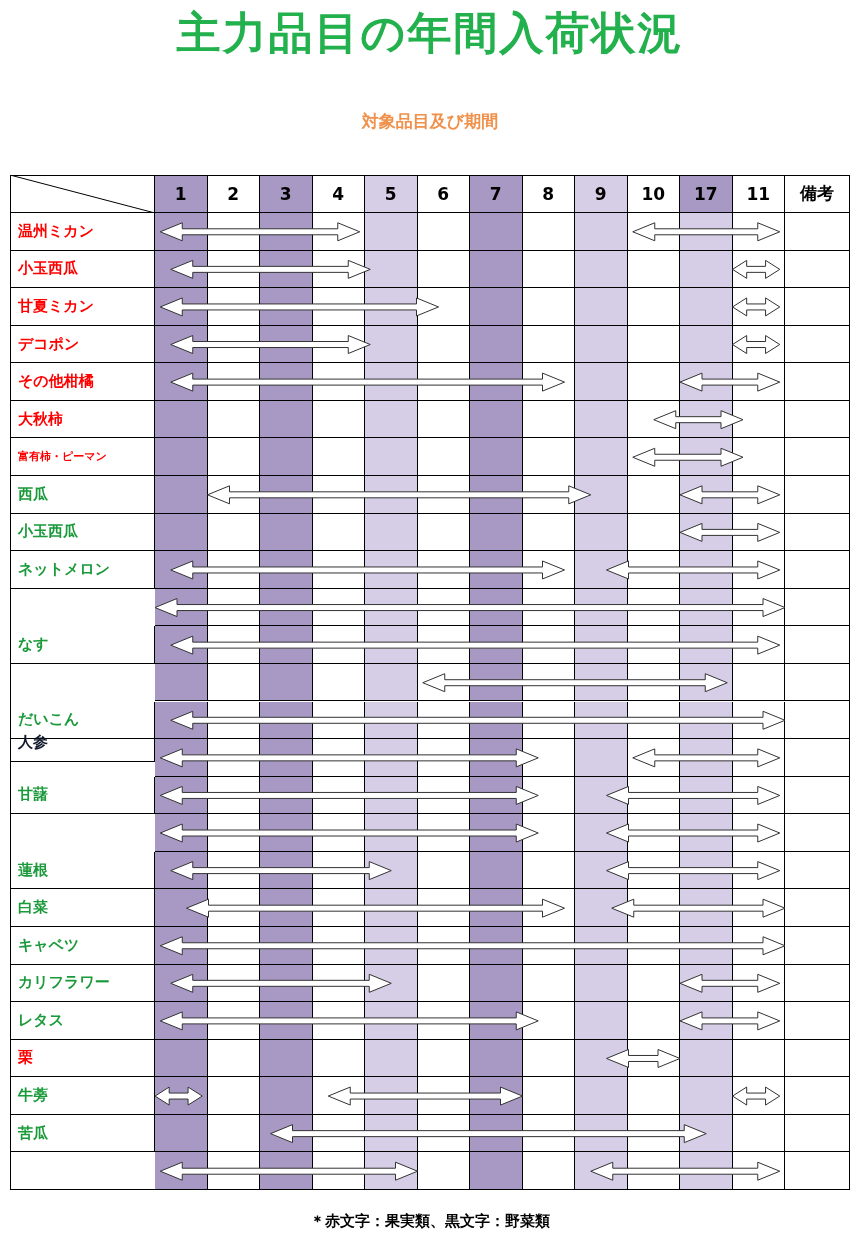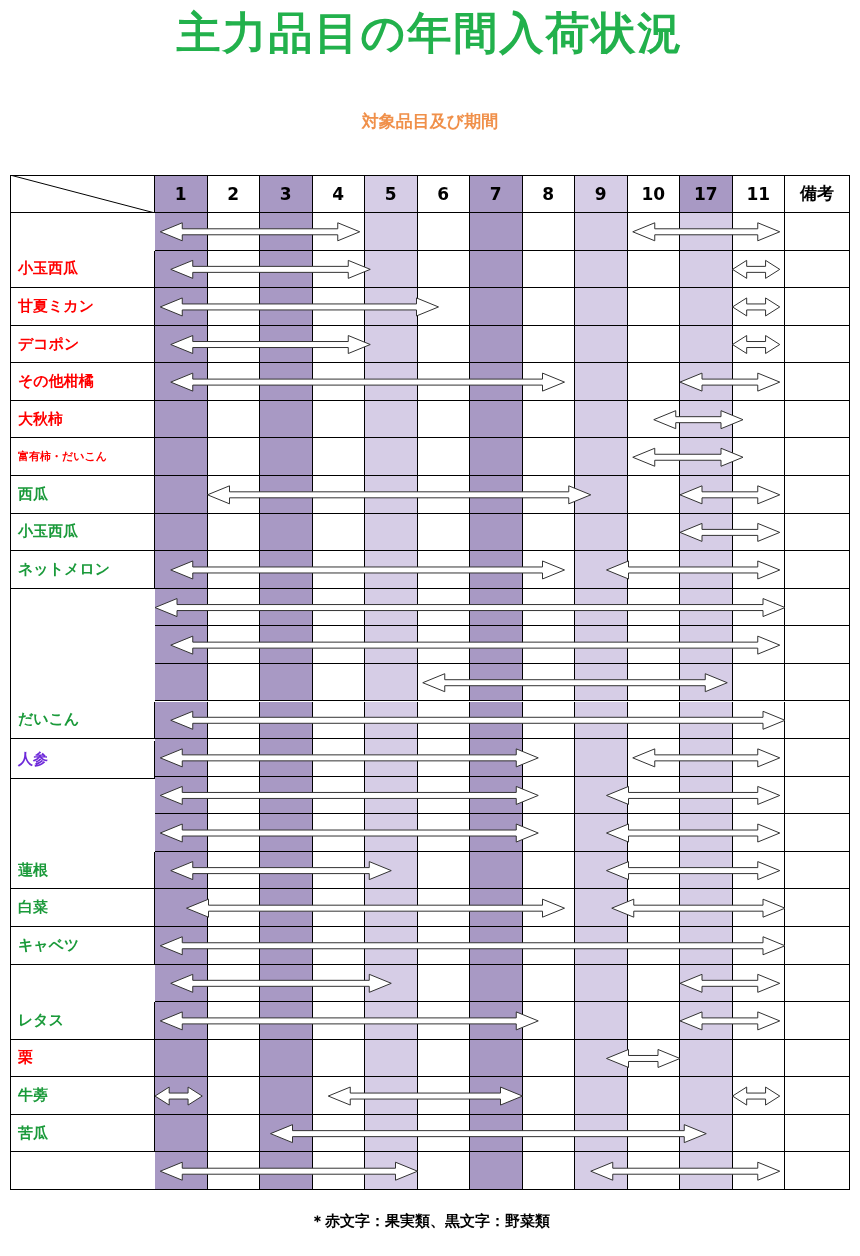--- a/index.html
+++ b/index.html
@@ -34,20 +34,21 @@
     <div class="cell hdr" style="left: 302.5px; top: 0px; width: 52.5px; height: 38px; background: rgb(255, 255, 255);">4</div>
     <div class="cell hdr" style="left: 355px; top: 0px; width: 52.5px; height: 38px; background: rgb(214, 205, 230);">5</div>
     <div class="cell hdr" style="left: 407.5px; top: 0px; width: 52.5px; height: 38px; background: rgb(255, 255, 255);">6</div>
     <div class="cell hdr" style="left: 460px; top: 0px; width: 52.5px; height: 38px; background: rgb(168, 153, 196);">7</div>
     <div class="cell hdr" style="left: 512.5px; top: 0px; width: 52.5px; height: 38px; background: rgb(255, 255, 255);">8</div>
     <div class="cell hdr" style="left: 565px; top: 0px; width: 52.5px; height: 38px; background: rgb(214, 205, 230);">9</div>
     <div class="cell hdr" style="left: 617.5px; top: 0px; width: 52.5px; height: 38px; background: rgb(255, 255, 255);">10</div>
     <div class="cell hdr" style="left: 670px; top: 0px; width: 52.5px; height: 38px; background: rgb(168, 153, 196);">17</div>
     <div class="cell hdr" style="left: 722.5px; top: 0px; width: 52.5px; height: 38px; background: rgb(255, 255, 255);">11</div>
     <div class="cell hdr" style="left: 775px; top: 0px; width: 65px; height: 38px;">備考</div>
+    <div class="cell lbl" style="left: 0px; top: 38px; width: 145px; height: 37.5769px; color: rgb(255, 0, 0);">温州ミカン</div>
     <div class="cell " style="left: 145px; top: 38px; width: 52.5px; height: 37.5769px; background: rgb(168, 153, 196);"></div>
     <div class="cell " style="left: 197.5px; top: 38px; width: 52.5px; height: 37.5769px; background: rgb(255, 255, 255);"></div>
     <div class="cell " style="left: 250px; top: 38px; width: 52.5px; height: 37.5769px; background: rgb(168, 153, 196);"></div>
     <div class="cell " style="left: 302.5px; top: 38px; width: 52.5px; height: 37.5769px; background: rgb(255, 255, 255);"></div>
     <div class="cell " style="left: 355px; top: 38px; width: 52.5px; height: 37.5769px; background: rgb(214, 205, 230);"></div>
     <div class="cell " style="left: 407.5px; top: 38px; width: 52.5px; height: 37.5769px; background: rgb(255, 255, 255);"></div>
     <div class="cell " style="left: 460px; top: 38px; width: 52.5px; height: 37.5769px; background: rgb(168, 153, 196);"></div>
     <div class="cell " style="left: 512.5px; top: 38px; width: 52.5px; height: 37.5769px; background: rgb(255, 255, 255);"></div>
     <div class="cell " style="left: 565px; top: 38px; width: 52.5px; height: 37.5769px; background: rgb(214, 205, 230);"></div>
     <div class="cell " style="left: 617.5px; top: 38px; width: 52.5px; height: 37.5769px; background: rgb(255, 255, 255);"></div>
@@ -117,21 +118,21 @@
     <div class="cell " style="left: 302.5px; top: 225.885px; width: 52.5px; height: 37.5769px; background: rgb(255, 255, 255);"></div>
     <div class="cell " style="left: 355px; top: 225.885px; width: 52.5px; height: 37.5769px; background: rgb(214, 205, 230);"></div>
     <div class="cell " style="left: 407.5px; top: 225.885px; width: 52.5px; height: 37.5769px; background: rgb(255, 255, 255);"></div>
     <div class="cell " style="left: 460px; top: 225.885px; width: 52.5px; height: 37.5769px; background: rgb(168, 153, 196);"></div>
     <div class="cell " style="left: 512.5px; top: 225.885px; width: 52.5px; height: 37.5769px; background: rgb(255, 255, 255);"></div>
     <div class="cell " style="left: 565px; top: 225.885px; width: 52.5px; height: 37.5769px; background: rgb(214, 205, 230);"></div>
     <div class="cell " style="left: 617.5px; top: 225.885px; width: 52.5px; height: 37.5769px; background: rgb(255, 255, 255);"></div>
     <div class="cell " style="left: 670px; top: 225.885px; width: 52.5px; height: 37.5769px; background: rgb(214, 205, 230);"></div>
     <div class="cell " style="left: 722.5px; top: 225.885px; width: 52.5px; height: 37.5769px; background: rgb(255, 255, 255);"></div>
     <div class="cell " style="left: 775px; top: 225.885px; width: 65px; height: 37.5769px;"></div>
-    <div class="cell lbl" style="left: 0px; top: 263.462px; width: 145px; height: 37.5769px; color: rgb(255, 0, 0); font-size: 11px;">富有柿・だいこん</div>
+    <div class="cell lbl" style="left: 0px; top: 263.462px; width: 145px; height: 37.5769px; color: rgb(255, 0, 0); font-size: 11px;">富有柿・ピーマン</div>
     <div class="cell " style="left: 145px; top: 263.462px; width: 52.5px; height: 37.5769px; background: rgb(168, 153, 196);"></div>
     <div class="cell " style="left: 197.5px; top: 263.462px; width: 52.5px; height: 37.5769px; background: rgb(255, 255, 255);"></div>
     <div class="cell " style="left: 250px; top: 263.462px; width: 52.5px; height: 37.5769px; background: rgb(168, 153, 196);"></div>
     <div class="cell " style="left: 302.5px; top: 263.462px; width: 52.5px; height: 37.5769px; background: rgb(255, 255, 255);"></div>
     <div class="cell " style="left: 355px; top: 263.462px; width: 52.5px; height: 37.5769px; background: rgb(214, 205, 230);"></div>
     <div class="cell " style="left: 407.5px; top: 263.462px; width: 52.5px; height: 37.5769px; background: rgb(255, 255, 255);"></div>
     <div class="cell " style="left: 460px; top: 263.462px; width: 52.5px; height: 37.5769px; background: rgb(168, 153, 196);"></div>
     <div class="cell " style="left: 512.5px; top: 263.462px; width: 52.5px; height: 37.5769px; background: rgb(255, 255, 255);"></div>
     <div class="cell " style="left: 565px; top: 263.462px; width: 52.5px; height: 37.5769px; background: rgb(214, 205, 230);"></div>
     <div class="cell " style="left: 617.5px; top: 263.462px; width: 52.5px; height: 37.5769px; background: rgb(255, 255, 255);"></div>
@@ -186,20 +187,21 @@
     <div class="cell " style="left: 302.5px; top: 413.769px; width: 52.5px; height: 37.5769px; background: rgb(255, 255, 255);"></div>
     <div class="cell " style="left: 355px; top: 413.769px; width: 52.5px; height: 37.5769px; background: rgb(214, 205, 230);"></div>
     <div class="cell " style="left: 407.5px; top: 413.769px; width: 52.5px; height: 37.5769px; background: rgb(255, 255, 255);"></div>
     <div class="cell " style="left: 460px; top: 413.769px; width: 52.5px; height: 37.5769px; background: rgb(168, 153, 196);"></div>
     <div class="cell " style="left: 512.5px; top: 413.769px; width: 52.5px; height: 37.5769px; background: rgb(255, 255, 255);"></div>
     <div class="cell " style="left: 565px; top: 413.769px; width: 52.5px; height: 37.5769px; background: rgb(214, 205, 230);"></div>
     <div class="cell " style="left: 617.5px; top: 413.769px; width: 52.5px; height: 37.5769px; background: rgb(255, 255, 255);"></div>
     <div class="cell " style="left: 670px; top: 413.769px; width: 52.5px; height: 37.5769px; background: rgb(214, 205, 230);"></div>
     <div class="cell " style="left: 722.5px; top: 413.769px; width: 52.5px; height: 37.5769px; background: rgb(255, 255, 255);"></div>
     <div class="cell " style="left: 775px; top: 413.769px; width: 65px; height: 37.5769px;"></div>
+    <div class="cell lbl" style="left: 0px; top: 451.346px; width: 145px; height: 37.5769px; color: rgb(26, 154, 58);">なす</div>
     <div class="cell " style="left: 145px; top: 451.346px; width: 52.5px; height: 37.5769px; background: rgb(168, 153, 196);"></div>
     <div class="cell " style="left: 197.5px; top: 451.346px; width: 52.5px; height: 37.5769px; background: rgb(255, 255, 255);"></div>
     <div class="cell " style="left: 250px; top: 451.346px; width: 52.5px; height: 37.5769px; background: rgb(168, 153, 196);"></div>
     <div class="cell " style="left: 302.5px; top: 451.346px; width: 52.5px; height: 37.5769px; background: rgb(255, 255, 255);"></div>
     <div class="cell " style="left: 355px; top: 451.346px; width: 52.5px; height: 37.5769px; background: rgb(214, 205, 230);"></div>
     <div class="cell " style="left: 407.5px; top: 451.346px; width: 52.5px; height: 37.5769px; background: rgb(255, 255, 255);"></div>
     <div class="cell " style="left: 460px; top: 451.346px; width: 52.5px; height: 37.5769px; background: rgb(168, 153, 196);"></div>
     <div class="cell " style="left: 512.5px; top: 451.346px; width: 52.5px; height: 37.5769px; background: rgb(255, 255, 255);"></div>
     <div class="cell " style="left: 565px; top: 451.346px; width: 52.5px; height: 37.5769px; background: rgb(214, 205, 230);"></div>
     <div class="cell " style="left: 617.5px; top: 451.346px; width: 52.5px; height: 37.5769px; background: rgb(255, 255, 255);"></div>
@@ -226,34 +228,35 @@
     <div class="cell " style="left: 302.5px; top: 526.5px; width: 52.5px; height: 37.5769px; background: rgb(255, 255, 255);"></div>
     <div class="cell " style="left: 355px; top: 526.5px; width: 52.5px; height: 37.5769px; background: rgb(214, 205, 230);"></div>
     <div class="cell " style="left: 407.5px; top: 526.5px; width: 52.5px; height: 37.5769px; background: rgb(255, 255, 255);"></div>
     <div class="cell " style="left: 460px; top: 526.5px; width: 52.5px; height: 37.5769px; background: rgb(168, 153, 196);"></div>
     <div class="cell " style="left: 512.5px; top: 526.5px; width: 52.5px; height: 37.5769px; background: rgb(255, 255, 255);"></div>
     <div class="cell " style="left: 565px; top: 526.5px; width: 52.5px; height: 37.5769px; background: rgb(214, 205, 230);"></div>
     <div class="cell " style="left: 617.5px; top: 526.5px; width: 52.5px; height: 37.5769px; background: rgb(255, 255, 255);"></div>
     <div class="cell " style="left: 670px; top: 526.5px; width: 52.5px; height: 37.5769px; background: rgb(214, 205, 230);"></div>
     <div class="cell " style="left: 722.5px; top: 526.5px; width: 52.5px; height: 37.5769px; background: rgb(255, 255, 255);"></div>
     <div class="cell " style="left: 775px; top: 526.5px; width: 65px; height: 37.5769px;"></div>
-    <div class="cell lbl" style="left: 0px; top: 566px; width: 145px; height: 37.5769px; color: #6d28d9; font-family: Liberation Mono, monospace;">人参</div>
+    <div class="cell lbl" style="left: 0px; top: 549px; width: 145px; height: 37.5769px; color: #0f172a; font-family: Liberation Mono, monospace;">人参</div>
     <div class="cell " style="left: 145px; top: 564.077px; width: 52.5px; height: 37.5769px; background: rgb(168, 153, 196);"></div>
     <div class="cell " style="left: 197.5px; top: 564.077px; width: 52.5px; height: 37.5769px; background: rgb(255, 255, 255);"></div>
     <div class="cell " style="left: 250px; top: 564.077px; width: 52.5px; height: 37.5769px; background: rgb(168, 153, 196);"></div>
     <div class="cell " style="left: 302.5px; top: 564.077px; width: 52.5px; height: 37.5769px; background: rgb(255, 255, 255);"></div>
     <div class="cell " style="left: 355px; top: 564.077px; width: 52.5px; height: 37.5769px; background: rgb(214, 205, 230);"></div>
     <div class="cell " style="left: 407.5px; top: 564.077px; width: 52.5px; height: 37.5769px; background: rgb(255, 255, 255);"></div>
     <div class="cell " style="left: 460px; top: 564.077px; width: 52.5px; height: 37.5769px; background: rgb(168, 153, 196);"></div>
     <div class="cell " style="left: 512.5px; top: 564.077px; width: 52.5px; height: 37.5769px; background: rgb(255, 255, 255);"></div>
     <div class="cell " style="left: 565px; top: 564.077px; width: 52.5px; height: 37.5769px; background: rgb(214, 205, 230);"></div>
     <div class="cell " style="left: 617.5px; top: 564.077px; width: 52.5px; height: 37.5769px; background: rgb(255, 255, 255);"></div>
     <div class="cell " style="left: 670px; top: 564.077px; width: 52.5px; height: 37.5769px; background: rgb(214, 205, 230);"></div>
     <div class="cell " style="left: 722.5px; top: 564.077px; width: 52.5px; height: 37.5769px; background: rgb(255, 255, 255);"></div>
     <div class="cell " style="left: 775px; top: 564.077px; width: 65px; height: 37.5769px;"></div>
+    <div class="cell lbl" style="left: 0px; top: 601.654px; width: 145px; height: 37.5769px; color: rgb(26, 154, 58);">甘藷</div>
     <div class="cell " style="left: 145px; top: 601.654px; width: 52.5px; height: 37.5769px; background: rgb(168, 153, 196);"></div>
     <div class="cell " style="left: 197.5px; top: 601.654px; width: 52.5px; height: 37.5769px; background: rgb(255, 255, 255);"></div>
     <div class="cell " style="left: 250px; top: 601.654px; width: 52.5px; height: 37.5769px; background: rgb(168, 153, 196);"></div>
     <div class="cell " style="left: 302.5px; top: 601.654px; width: 52.5px; height: 37.5769px; background: rgb(255, 255, 255);"></div>
     <div class="cell " style="left: 355px; top: 601.654px; width: 52.5px; height: 37.5769px; background: rgb(214, 205, 230);"></div>
     <div class="cell " style="left: 407.5px; top: 601.654px; width: 52.5px; height: 37.5769px; background: rgb(255, 255, 255);"></div>
     <div class="cell " style="left: 460px; top: 601.654px; width: 52.5px; height: 37.5769px; background: rgb(168, 153, 196);"></div>
     <div class="cell " style="left: 512.5px; top: 601.654px; width: 52.5px; height: 37.5769px; background: rgb(255, 255, 255);"></div>
     <div class="cell " style="left: 565px; top: 601.654px; width: 52.5px; height: 37.5769px; background: rgb(214, 205, 230);"></div>
     <div class="cell " style="left: 617.5px; top: 601.654px; width: 52.5px; height: 37.5769px; background: rgb(255, 255, 255);"></div>
@@ -308,20 +311,21 @@
     <div class="cell " style="left: 302.5px; top: 751.962px; width: 52.5px; height: 37.5769px; background: rgb(255, 255, 255);"></div>
     <div class="cell " style="left: 355px; top: 751.962px; width: 52.5px; height: 37.5769px; background: rgb(214, 205, 230);"></div>
     <div class="cell " style="left: 407.5px; top: 751.962px; width: 52.5px; height: 37.5769px; background: rgb(255, 255, 255);"></div>
     <div class="cell " style="left: 460px; top: 751.962px; width: 52.5px; height: 37.5769px; background: rgb(168, 153, 196);"></div>
     <div class="cell " style="left: 512.5px; top: 751.962px; width: 52.5px; height: 37.5769px; background: rgb(255, 255, 255);"></div>
     <div class="cell " style="left: 565px; top: 751.962px; width: 52.5px; height: 37.5769px; background: rgb(214, 205, 230);"></div>
     <div class="cell " style="left: 617.5px; top: 751.962px; width: 52.5px; height: 37.5769px; background: rgb(255, 255, 255);"></div>
     <div class="cell " style="left: 670px; top: 751.962px; width: 52.5px; height: 37.5769px; background: rgb(214, 205, 230);"></div>
     <div class="cell " style="left: 722.5px; top: 751.962px; width: 52.5px; height: 37.5769px; background: rgb(255, 255, 255);"></div>
     <div class="cell " style="left: 775px; top: 751.962px; width: 65px; height: 37.5769px;"></div>
+    <div class="cell lbl" style="left: 0px; top: 789.538px; width: 145px; height: 37.5769px; color: rgb(26, 154, 58);">カリフラワー</div>
     <div class="cell " style="left: 145px; top: 789.538px; width: 52.5px; height: 37.5769px; background: rgb(168, 153, 196);"></div>
     <div class="cell " style="left: 197.5px; top: 789.538px; width: 52.5px; height: 37.5769px; background: rgb(255, 255, 255);"></div>
     <div class="cell " style="left: 250px; top: 789.538px; width: 52.5px; height: 37.5769px; background: rgb(168, 153, 196);"></div>
     <div class="cell " style="left: 302.5px; top: 789.538px; width: 52.5px; height: 37.5769px; background: rgb(255, 255, 255);"></div>
     <div class="cell " style="left: 355px; top: 789.538px; width: 52.5px; height: 37.5769px; background: rgb(214, 205, 230);"></div>
     <div class="cell " style="left: 407.5px; top: 789.538px; width: 52.5px; height: 37.5769px; background: rgb(255, 255, 255);"></div>
     <div class="cell " style="left: 460px; top: 789.538px; width: 52.5px; height: 37.5769px; background: rgb(168, 153, 196);"></div>
     <div class="cell " style="left: 512.5px; top: 789.538px; width: 52.5px; height: 37.5769px; background: rgb(255, 255, 255);"></div>
     <div class="cell " style="left: 565px; top: 789.538px; width: 52.5px; height: 37.5769px; background: rgb(214, 205, 230);"></div>
     <div class="cell " style="left: 617.5px; top: 789.538px; width: 52.5px; height: 37.5769px; background: rgb(255, 255, 255);"></div>

